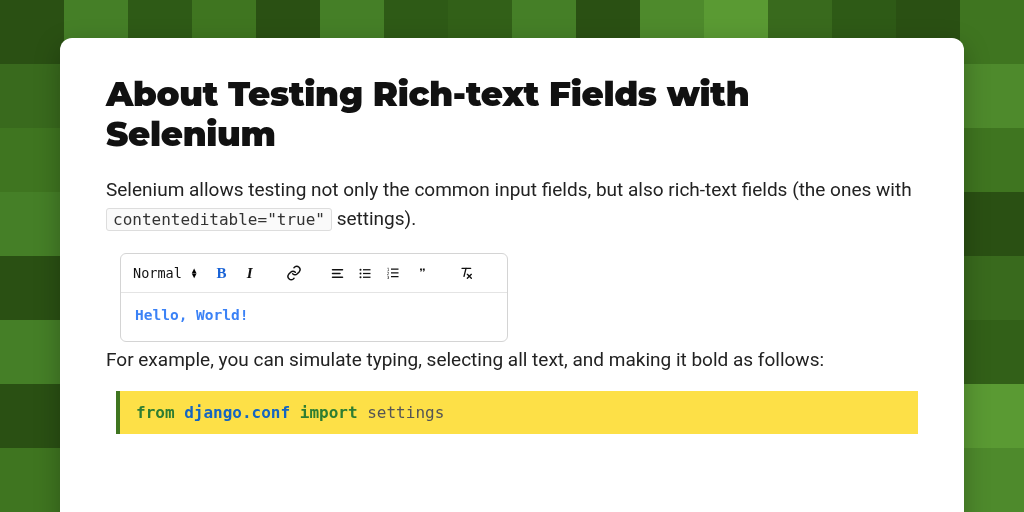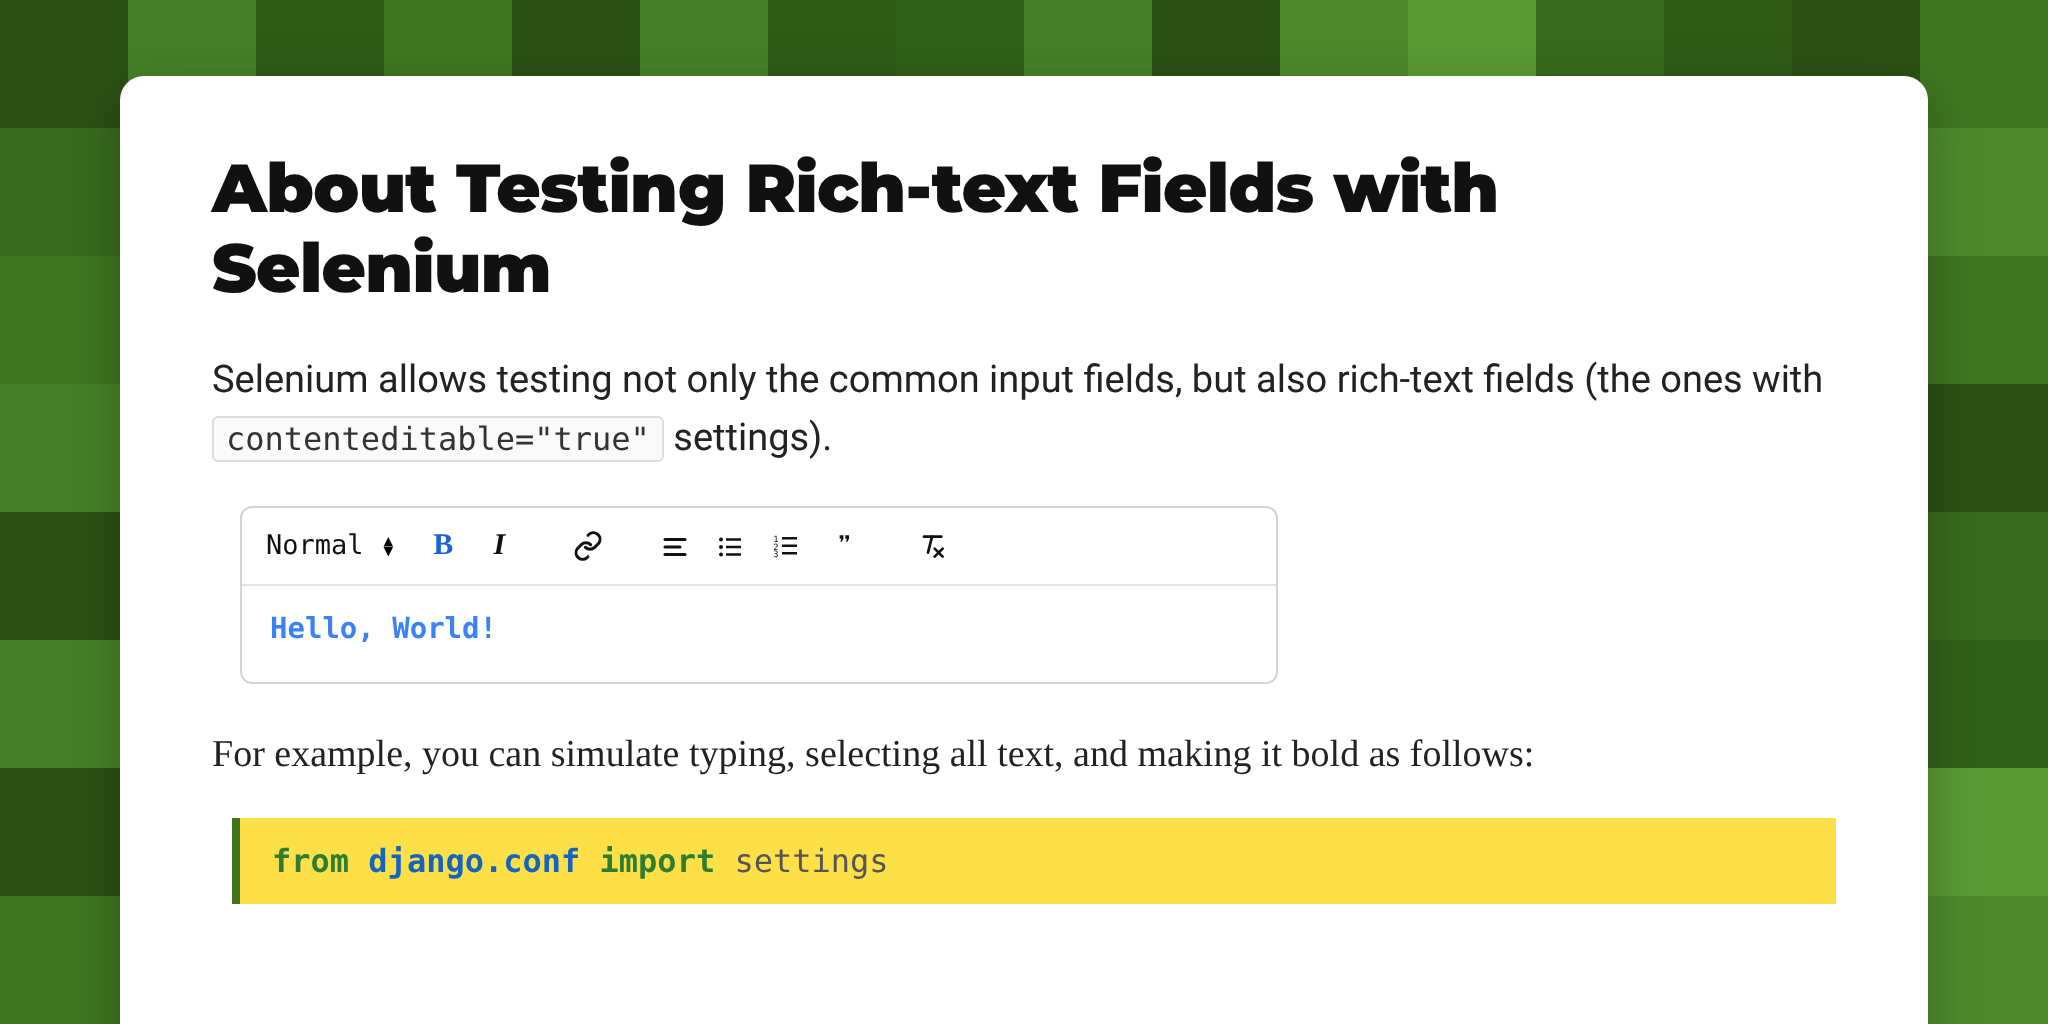--- a/index.html
+++ b/index.html
@@ -68,21 +68,21 @@
     padding-left: 14px;
   }
   .editor-label {
     font-weight: 700;
     font-size: 14.5px;
     color: #111;
     margin-bottom: 8px;
     font-family: ui-monospace, SFMono-Regular, Menlo, Consolas, monospace;
   }
   .editor-box {
-    width: 519px;
+    width: 388px;
     border: 1px solid #d4d4d4;
     border-radius: 6px;
     font-family: ui-monospace, SFMono-Regular, Menlo, Consolas, monospace;
   }
   .toolbar {
     display: flex;
     align-items: center;
     gap: 6px;
     padding: 8px 12px;
     border-bottom: 1px solid #e4e4e4;
@@ -110,25 +110,24 @@
   .italic-i { font-style: italic; font-weight: 700; font-size: 15px; font-family: Georgia, serif; }
   .quote-mark { font-weight: 900; font-size: 13px; letter-spacing: -1px; }
   .editor-content {
     padding: 14px 14px 18px 14px;
     font-size: 14.5px;
     font-weight: 700;
     color: #3b82f6;
   }
 
   .para2 {
-    margin-top: 22px;
+    margin-top: 4px;
     font-size: 19px;
     line-height: 1.5;
     color: #222;
-    font-family: Liberation Serif, serif;
   }
 
   .code-block {
     margin-top: 16px;
     border-left: 4px solid #3f7520;
     background: #fde047;
     padding: 12px 16px;
     font-family: ui-monospace, SFMono-Regular, Menlo, Consolas, monospace;
     font-size: 16px;
     color: #555;

